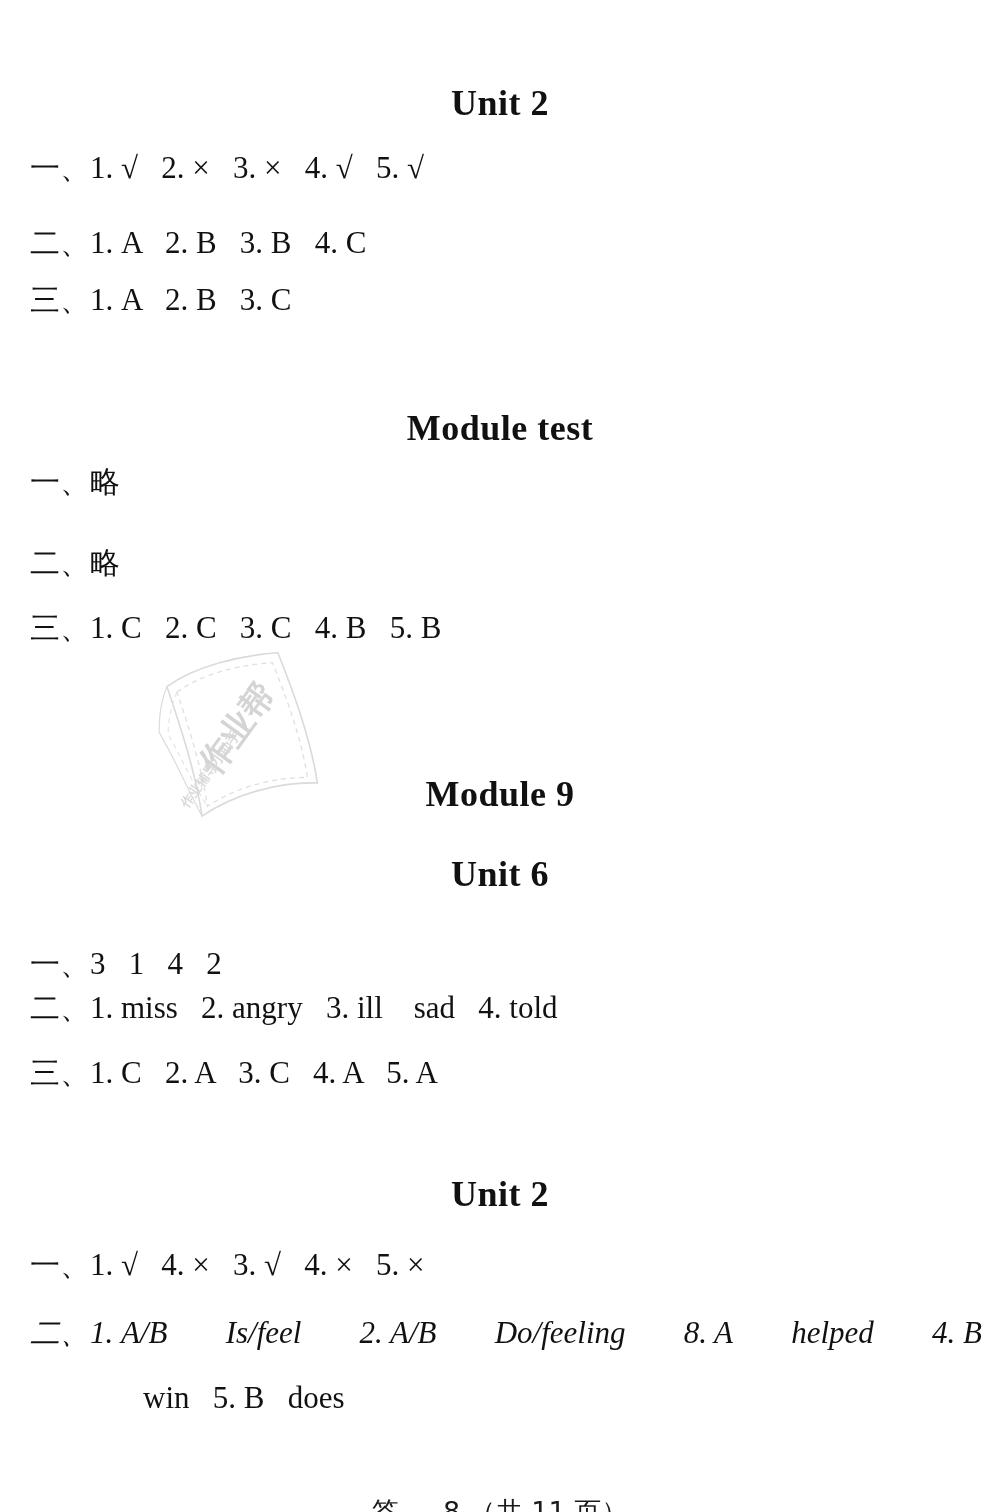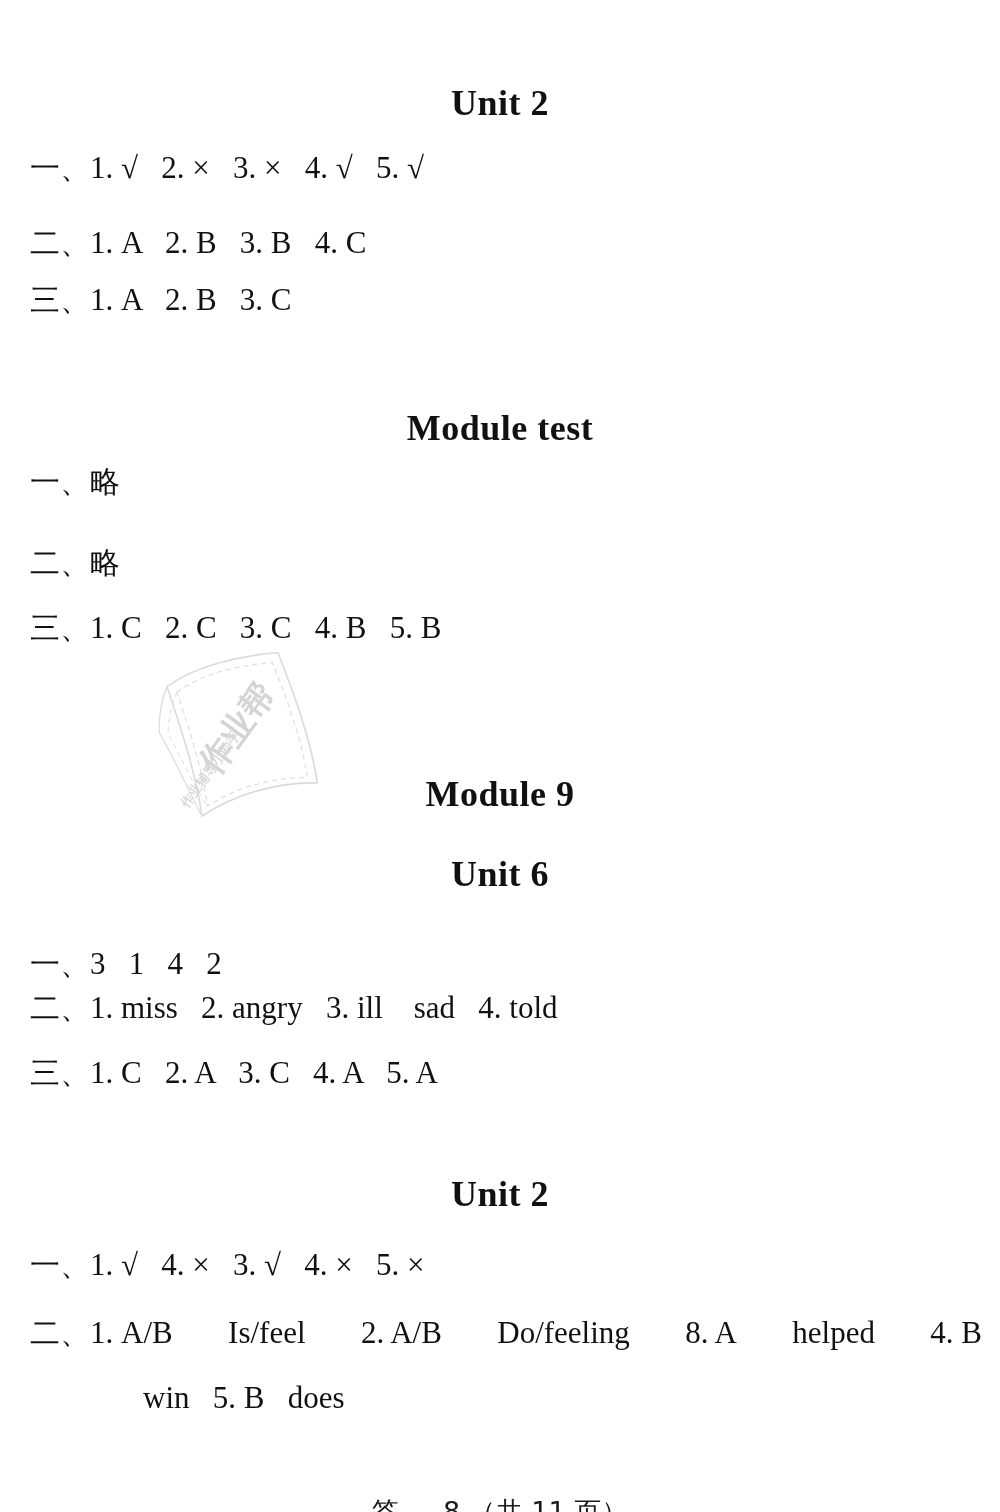--- a/index.html
+++ b/index.html
@@ -57,20 +57,21 @@
     position: absolute;
     left: 30px;
     width: 952px;
     font-size: 31px;
     line-height: 40px;
     font-family: "Liberation Serif", "DejaVu Serif", serif;
     display: flex;
     justify-content: space-between;
     align-items: baseline;
     white-space: pre;
+    font-style: italic;
   }
   .justline .cn {
     font-family: "DejaVu Sans", "Liberation Sans", sans-serif;
     font-size: 30px;
   }
 
   .contline {
     position: absolute;
     left: 118px;
     font-size: 31px;

